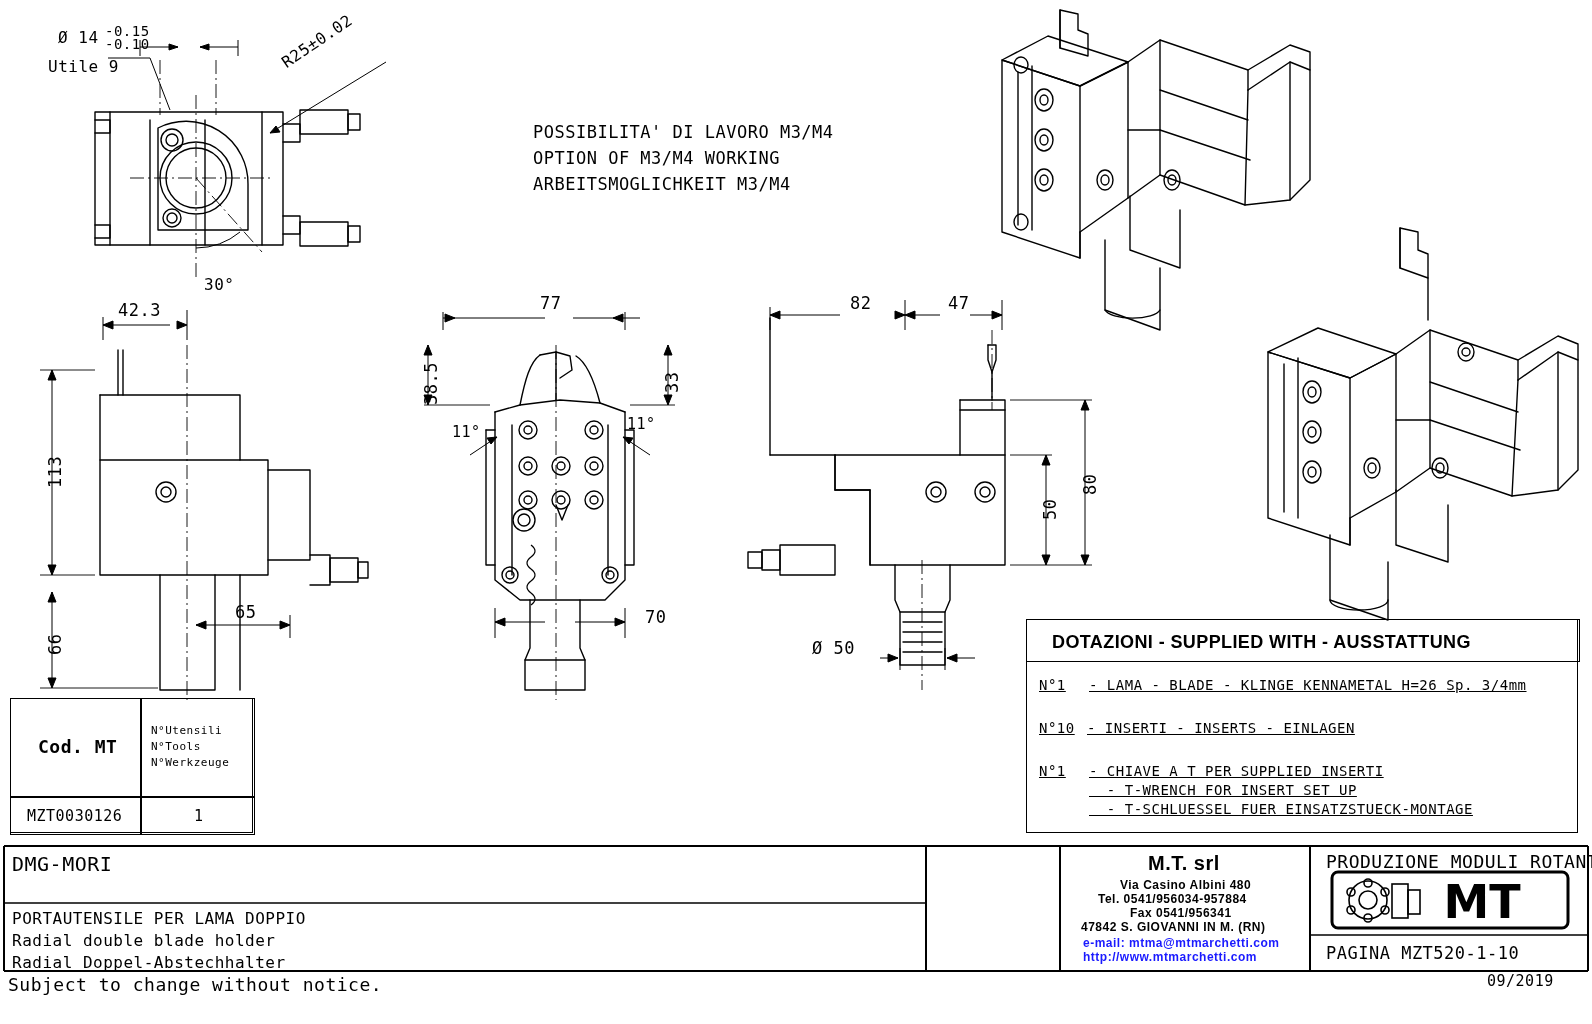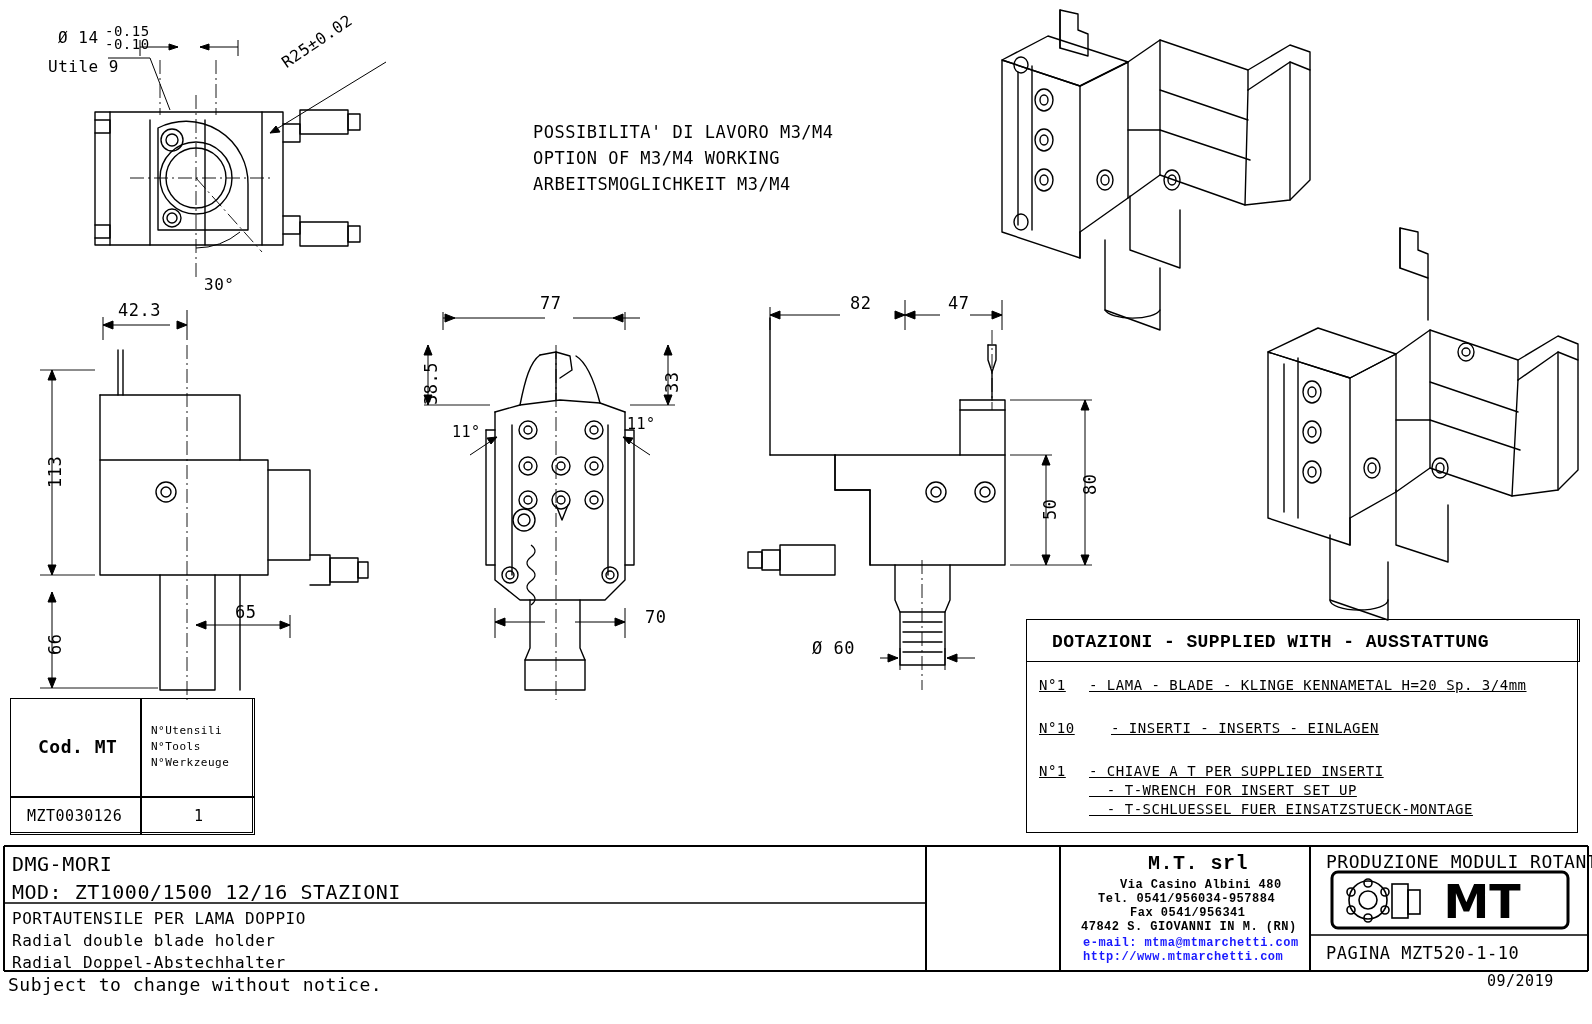--- a/index.html
+++ b/index.html
@@ -17,21 +17,21 @@
   .t17{font-size:17px;}
   .t18{font-size:18px;font-weight:bold;}
   .t20{font-size:20px;}
   .b{font-weight:bold;}
   .rot90{transform:rotate(-90deg);transform-origin:0 0;}
   .t10{font-size:14px;}
   
   .frame{border:1.6px solid #000;box-sizing:border-box;position:absolute;}
   .thin{border:1.1px solid #000;box-sizing:border-box;position:absolute;}
   .blue{color:#1a1aff;}
-  .sans{font-family:Liberation Mono, monospace;}
+  .sans{font-family:Liberation Sans, sans-serif;}
 </style>
 </head>
 <body>
 
 <div class="sheet">
 
   <svg class="abs" style="left:0;top:0" width="1592" height="850">
     <g fill="none" stroke="#000" stroke-width="1.4" stroke-linecap="round" stroke-linejoin="round">
 
       <path d="M95 112 L95 245 L283 245 L283 112 Z"></path>
@@ -372,21 +372,21 @@
   <div class="txt t17 rot90" style="left:421px;top:405px">38.5</div>
   <div class="txt t17 rot90" style="left:662px;top:393px">33</div>
   <div class="txt t15" style="left:452px;top:423px">11°</div>
   <div class="txt t15" style="left:627px;top:415px">11°</div>
   <div class="txt t17" style="left:645px;top:607px">70</div>
 
   <div class="txt t17" style="left:850px;top:293px">82</div>
   <div class="txt t17" style="left:948px;top:293px">47</div>
   <div class="txt t17 rot90" style="left:1080px;top:495px">80</div>
   <div class="txt t17 rot90" style="left:1040px;top:520px">50</div>
-  <div class="txt t17" style="left:812px;top:638px">Ø 60</div>
+  <div class="txt t17" style="left:812px;top:638px">Ø 50</div>
 
   <div class="frame" style="left:10px;top:698px;width:243px;height:135px">
     <div class="thin" style="left:-1px;top:-1px;width:131px;height:99px;border-width:1.4px"></div>
     <div class="thin" style="left:130px;top:-1px;width:114px;height:99px;border-width:1.4px"></div>
     <div class="thin" style="left:-1px;top:98px;width:131px;height:38px;border-width:1.4px"></div>
     <div class="thin" style="left:130px;top:98px;width:114px;height:38px;border-width:1.4px"></div>
 
     <div class="txt t18" style="left:27px;top:37px">Cod. MT</div>
     <div class="txt t11" style="left:140px;top:25px">N°Utensili</div>
     <div class="txt t11" style="left:140px;top:41px">N°Tools</div>
@@ -394,24 +394,24 @@
 
     <div class="txt t15" style="left:16px;top:108px">MZT0030126</div>
     <div class="txt t15" style="left:183px;top:108px">1</div>
   </div>
 
   <div class="frame" style="left:1026px;top:619px;width:552px;height:214px">
     <div class="thin" style="left:-1px;top:-1px;width:554px;height:43px;border-width:1.4px"></div>
     <div class="txt t18 b sans" style="left:25px;top:12px;letter-spacing:0.4px">DOTAZIONI - SUPPLIED WITH - AUSSTATTUNG</div>
 
     <div class="txt t14" style="left:12px;top:57px">N°1</div>
-    <div class="txt t14" style="left:62px;top:57px">- LAMA - BLADE - KLINGE KENNAMETAL H=20 Sp. 3/4mm</div>
+    <div class="txt t14" style="left:62px;top:57px">- LAMA - BLADE - KLINGE KENNAMETAL H=26 Sp. 3/4mm</div>
 
     <div class="txt t14" style="left:12px;top:100px">N°10</div>
-    <div class="txt t14" style="left:84px;top:100px">- INSERTI - INSERTS - EINLAGEN</div>
+    <div class="txt t14" style="left:60px;top:100px">- INSERTI - INSERTS - EINLAGEN</div>
 
     <div class="txt t14" style="left:12px;top:143px">N°1</div>
     <div class="txt t14" style="left:62px;top:143px">- CHIAVE A T PER SUPPLIED INSERTI</div>
     <div class="txt t14" style="left:62px;top:162px">  - T-WRENCH FOR INSERT SET UP</div>
     <div class="txt t14" style="left:62px;top:181px">  - T-SCHLUESSEL FUER EINSATZSTUECK-MONTAGE</div>
   </div>
 
   <div class="abs" style="left:0;top:843px;width:1592px;height:140px">
 
     <svg class="abs" style="left:0;top:0" width="1592" height="140">
@@ -425,21 +425,20 @@
         <path d="M1310 3 L1310 128"></path>
       </g>
       <g stroke="#000" stroke-width="1.4" fill="none">
         <path d="M4 60 L926 60"></path>
         <path d="M4 40 L926 40" stroke-width="0"></path>
         <path d="M1310 92 L1588 92"></path>
       </g>
     </svg>
 
     <div class="txt t20" style="left:12px;top:9px">DMG-MORI</div>
-    <div class="txt t20" style="left:12px;top:37px">MOD: ZT1000/1500 12/16 STAZIONI</div>
     <div class="txt t16" style="left:12px;top:66px">PORTAUTENSILE PER LAMA DOPPIO</div>
     <div class="txt t16" style="left:12px;top:88px">Radial double blade holder</div>
     <div class="txt t16" style="left:12px;top:110px">Radial Doppel-Abstechhalter</div>
 
     <div class="txt t20 b sans" style="left:1148px;top:9px">M.T. srl</div>
     <div class="txt t12 b sans" style="left:1120px;top:35px">Via Casino Albini 480</div>
     <div class="txt t12 b sans" style="left:1098px;top:49px">Tel. 0541/956034-957884</div>
     <div class="txt t12 b sans" style="left:1130px;top:63px">Fax 0541/956341</div>
     <div class="txt t12 b sans" style="left:1081px;top:77px">47842 S. GIOVANNI IN M. (RN)</div>
     <div class="txt t12 b sans blue" style="left:1083px;top:93px">e-mail: mtma@mtmarchetti.com</div>

